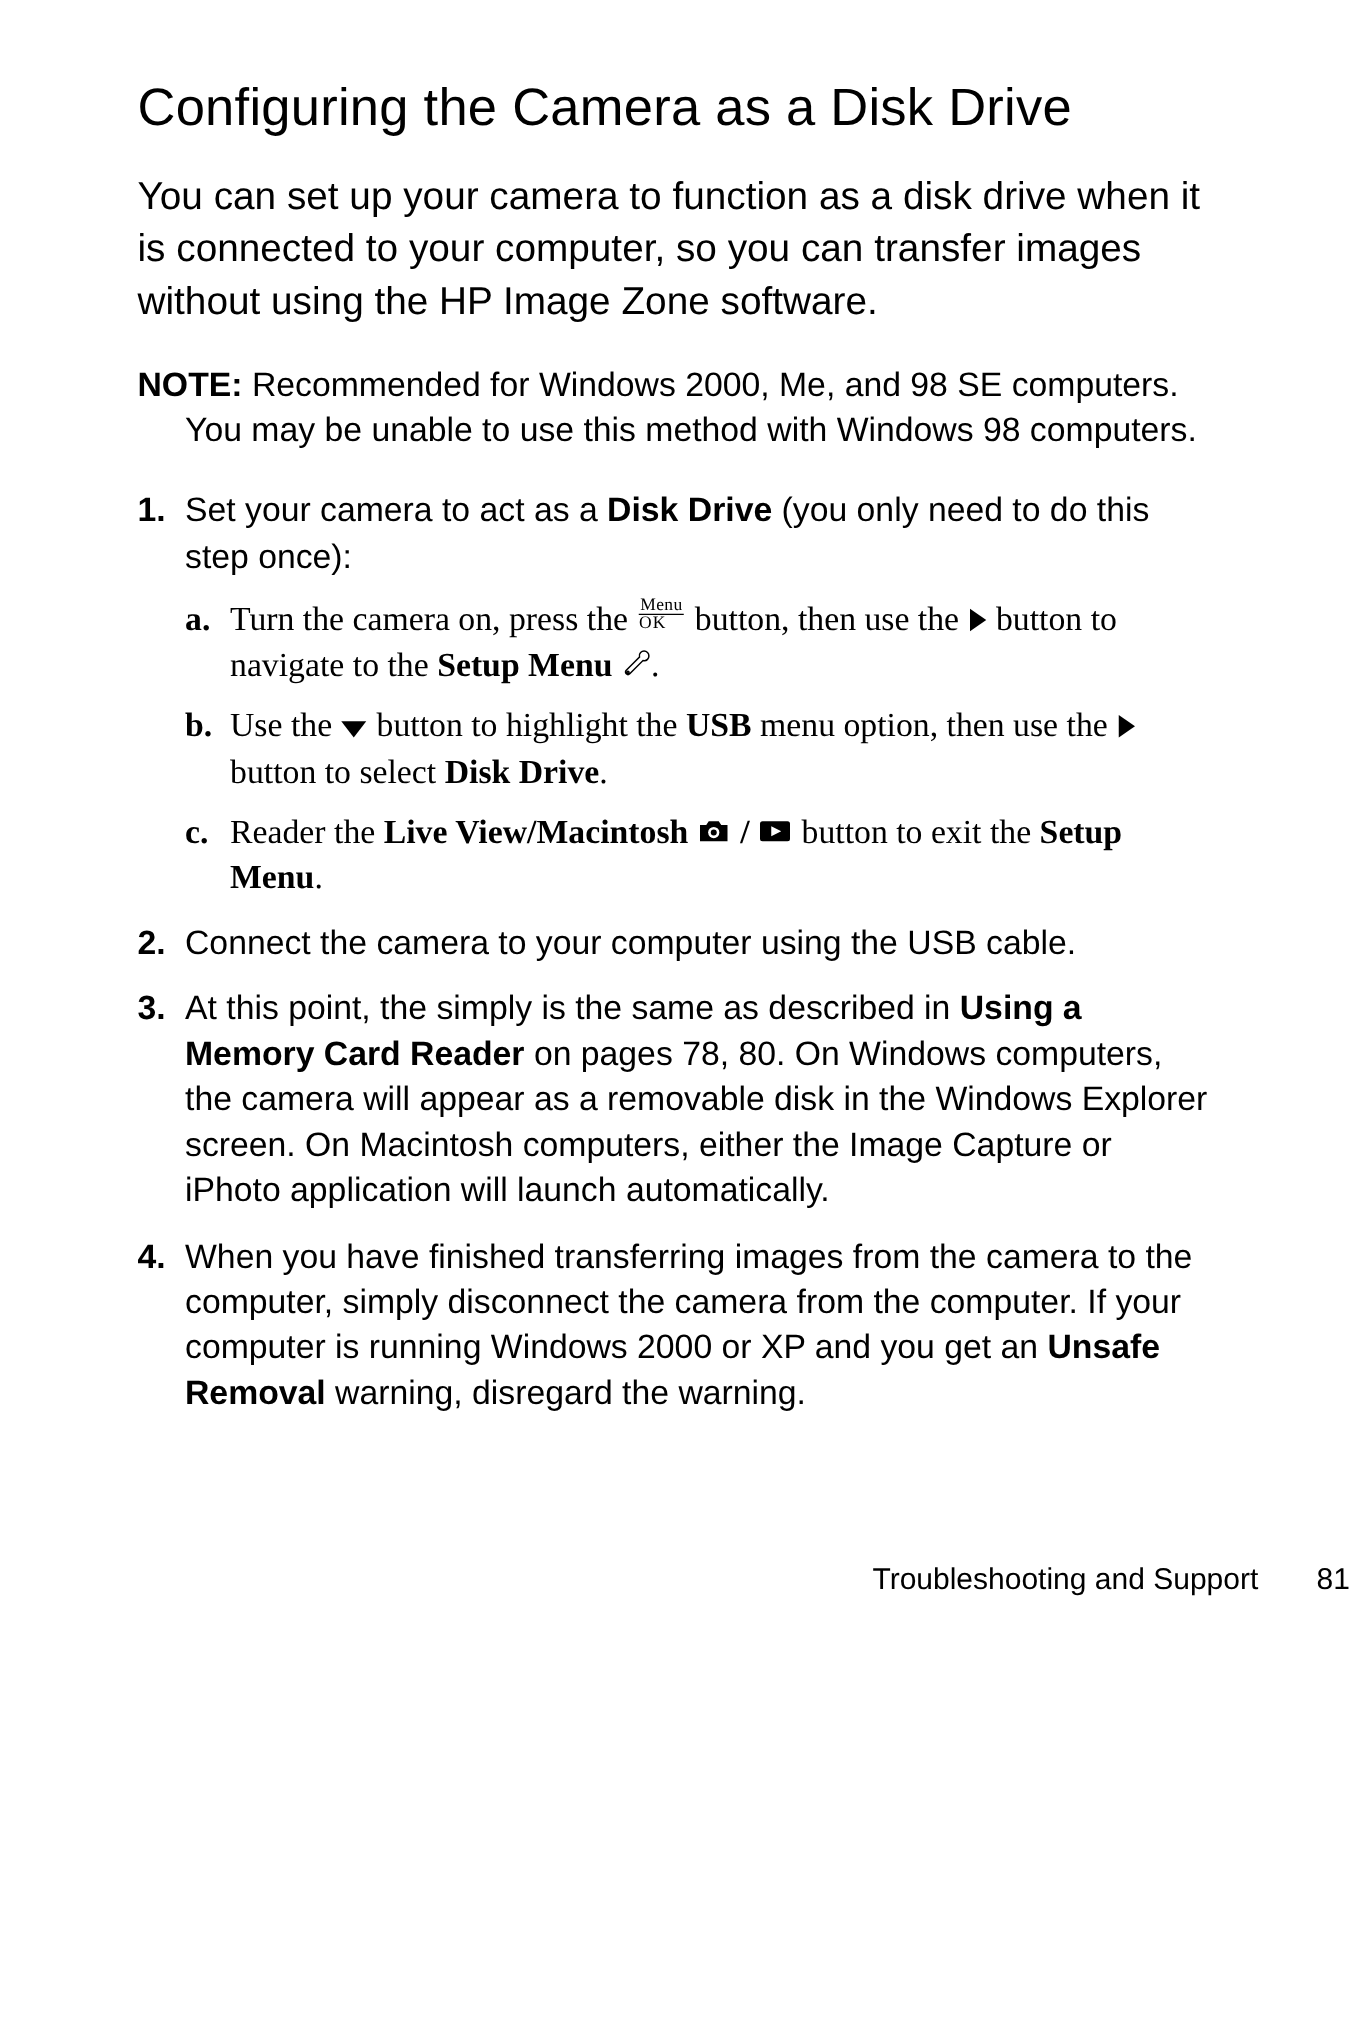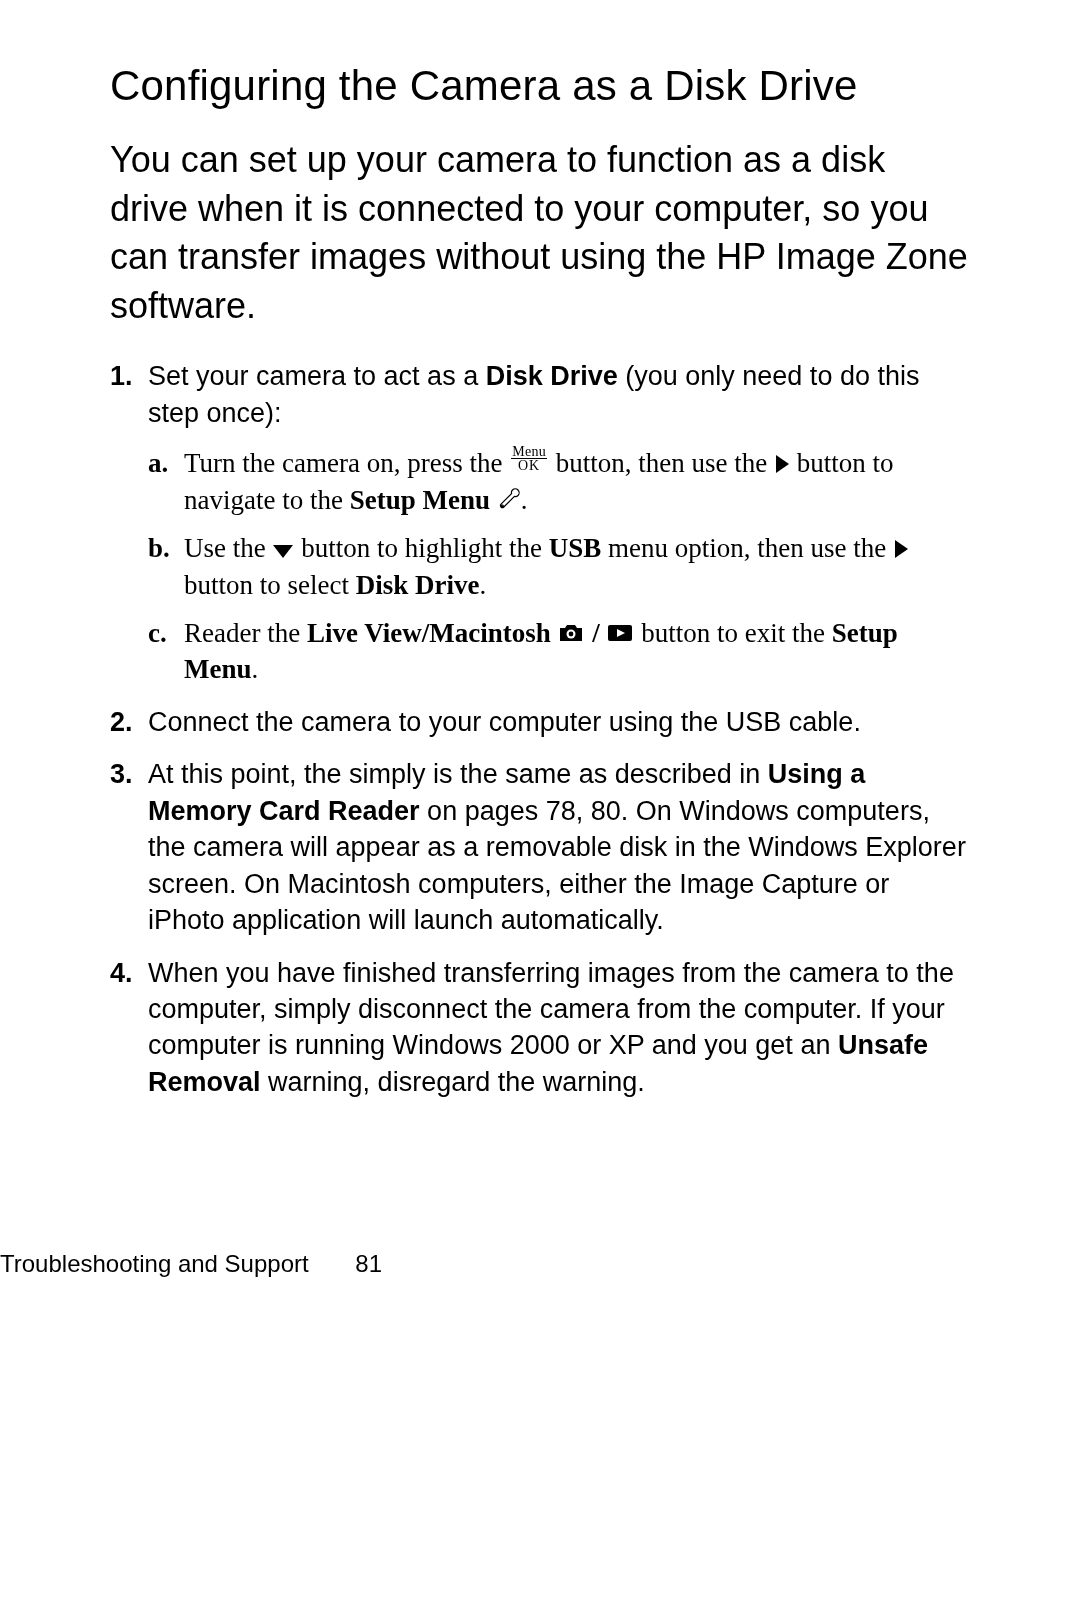--- a/index.html
+++ b/index.html
@@ -19,21 +19,21 @@
     position: relative;
   }
   h1.title {
     font-weight: 400;
     font-size: 42px;
     margin: 0 0 26px 0;
     letter-spacing: 0.2px;
     font-family: "Trebuchet MS", "Arial", sans-serif;
   }
   p.intro {
-    font-size: 36px;
+    font-size: 31px;
     line-height: 1.35;
     margin: 0 0 28px 0;
   }
   p.note {
     font-size: 27px;
     line-height: 1.35;
     margin: 0 0 28px 0;
     padding-left: 38px;
     text-indent: -38px;
   }
@@ -81,55 +81,57 @@
     left: 0;
     top: 0;
   }
   svg.inline-icon {
     vertical-align: -2px;
   }
   .menu-ok {
     display: inline-block;
     font-size: 14px;
     line-height: 12px;
-    text-align: center;
     vertical-align: 2px;
     margin: 0 2px;
   }
   .menu-ok .menu-t {
     border-bottom: 1px solid #000;
     padding: 0 1px 0 1px;
     letter-spacing: 0.3px;
   }
   .menu-ok .menu-b {
     padding-top: 1px;
     letter-spacing: 1px;
   }
   .footer {
     position: absolute;
     bottom: 78px;
     left: 0;
     width: 1080px;
-    text-align: left;
+    text-align: right;
     font-size: 24px;
   }
   .footer .pg {
     display: inline-block;
     margin-left: 40px;
   }
 </style>
 </head>
 <body>
 
 <div class="page">
 
   <h1 class="title">Configuring the Camera as a Disk Drive</h1>
 
   <p class="intro">You can set up your camera to function as a disk drive when it is connected to your computer, so you can transfer images without using the HP Image Zone software.</p>
 
+  <p class="note">
+    <span class="bold">NOTE:</span><span> Recommended for Windows 2000, Me, and 98 SE computers. You may be unable to use this method with Windows 98 computers.</span>
+  </p>
 
   <ol class="steps">
 
     <li>
       <span>Set your camera to act as a </span><span class="bold">Disk Drive</span><span> (you only need to do this step once):</span>
 
       <ol class="substeps">
         <li>
           <span>Turn the camera on, press the </span><span class="menu-ok"><div class="menu-t">Menu</div><div class="menu-b">OK</div></span><span> button, then use the </span><svg class="inline-icon" width="16" height="20">
               <polygon points="2,1 15,10 2,19" fill="#000"></polygon>

